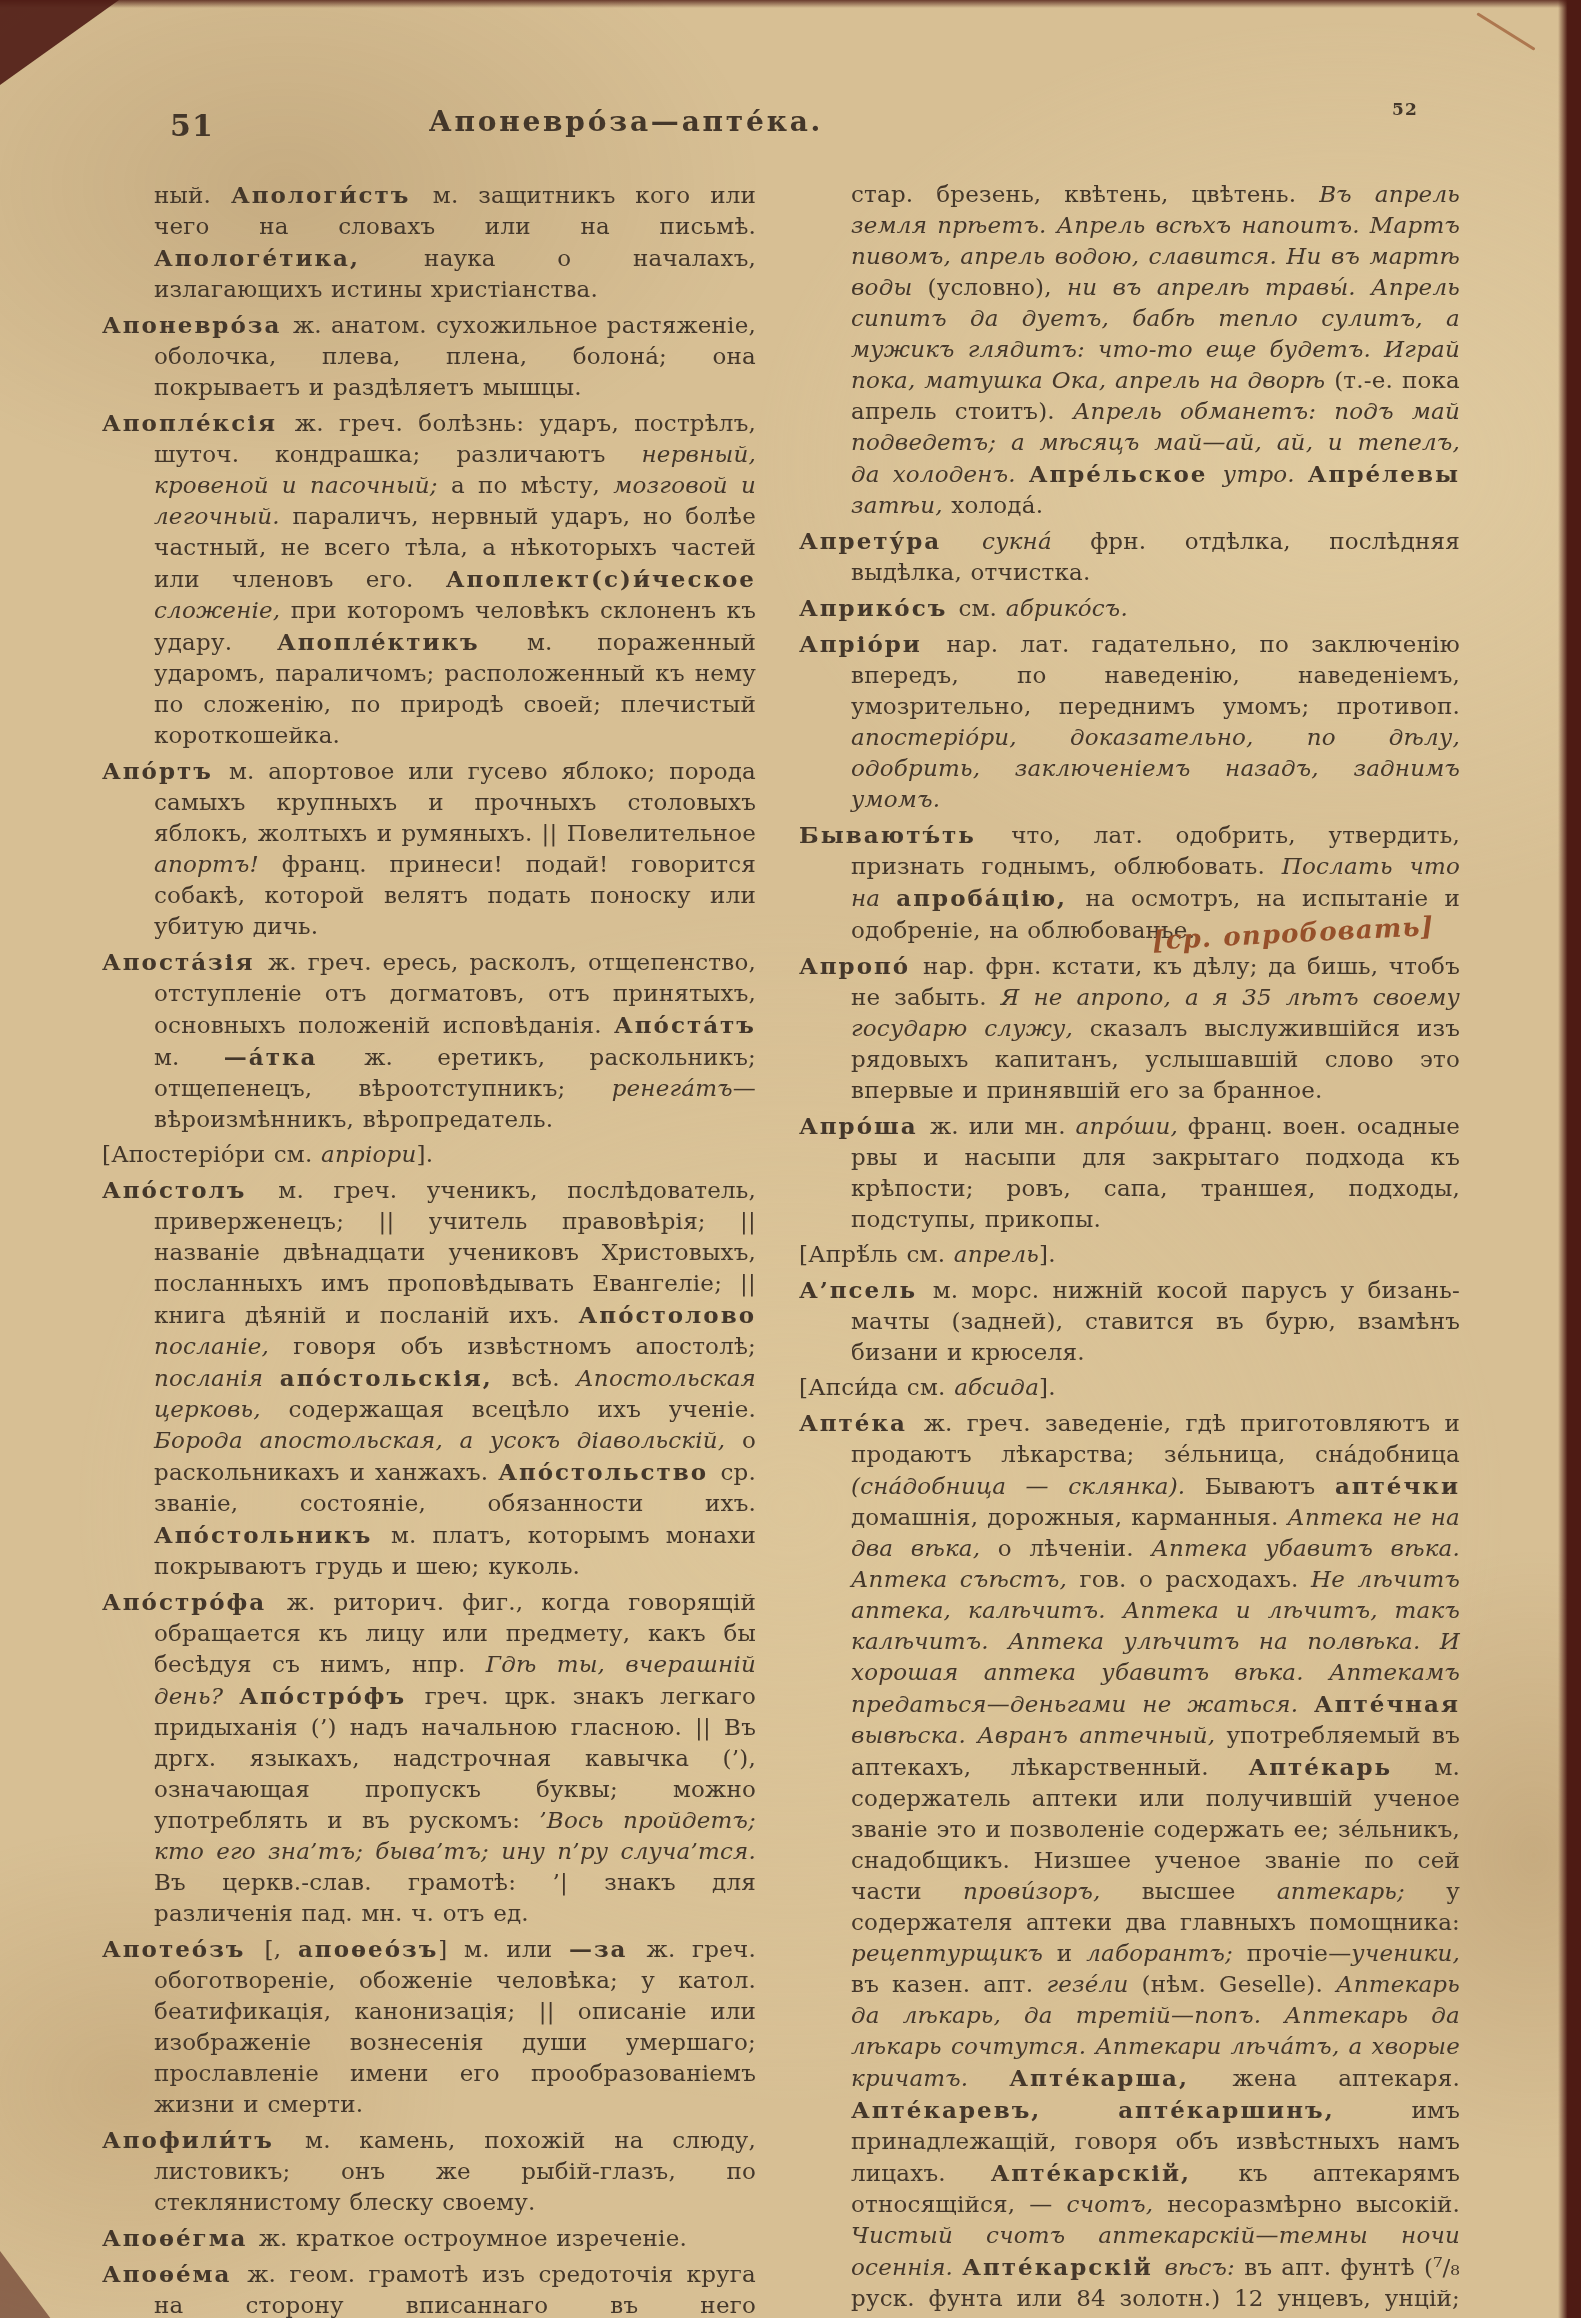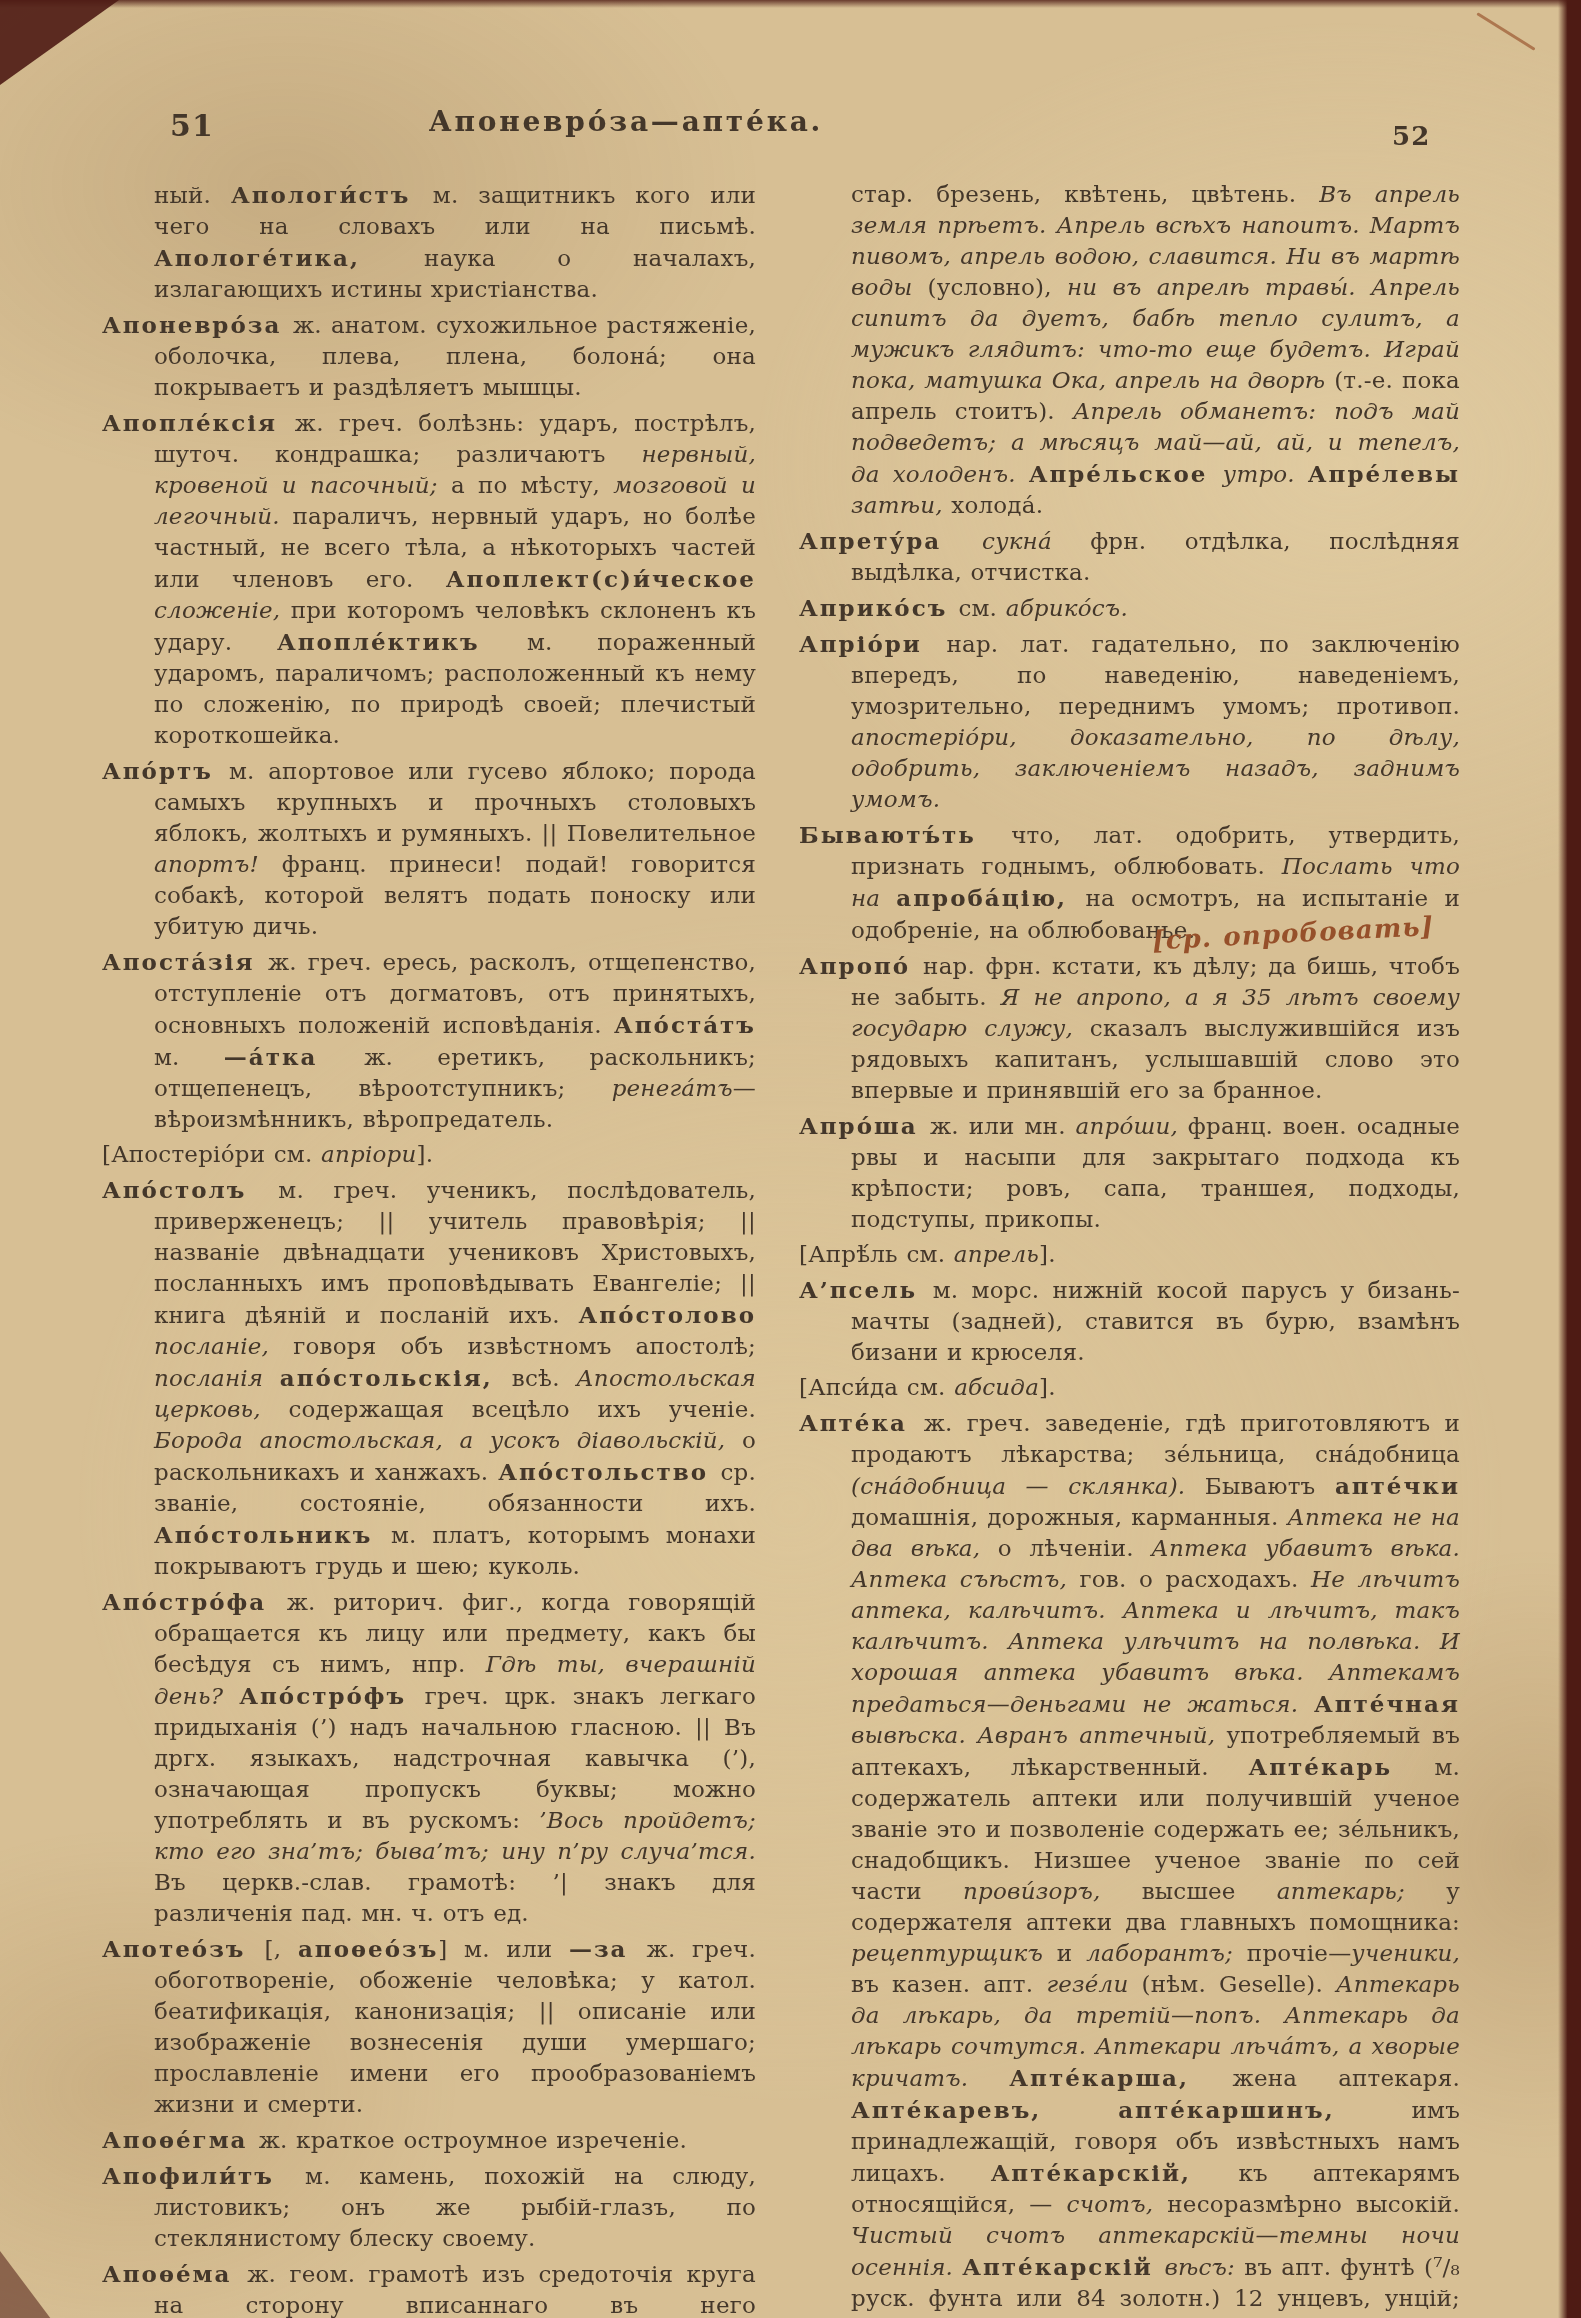--- a/index.html
+++ b/index.html
@@ -23,21 +23,21 @@
   #corner-top-left { left:0; top:0; width:119px; height:85px;
                   background:var(--edge,#4e1b14);
                   clip-path:polygon(0 0, 100% 0, 0 100%); opacity:0.9; }
   #corner-bottom-left { left:0; bottom:0; width:51px; height:68px;
                   background:var(--edge,#4e1b14);
                   clip-path:polygon(0 100%, 100% 100%, 0 0); opacity:0.55; }
   #ink-mark { position:absolute; left:1472px; top:29.5px; width:68px; height:2.8px;
               background:var(--hw, #96502a); opacity:0.65; transform:rotate(32deg); border-radius:1.7px; }
 
   #page-number-left  { position:absolute; left:170px;  top:108px; font-size:30px; font-weight:bold; letter-spacing:1.1px; }
-  #page-number-right { position:absolute; left:1392px; top:121px; font-size:26px; font-weight:bold; letter-spacing:1.1px; }
+  #page-number-right { position:absolute; left:1392px; top:99px; font-size:17px; font-weight:bold; letter-spacing:1.1px; }
   #page-title { position:absolute; left:0; top:105px; width:1252px; text-align:center;
                 font-size:28px; font-weight:bold; letter-spacing:2.8px; }
 
   .column { position:absolute; top:175px; text-align:justify;
             font-size:23px; line-height:31px; letter-spacing:0.2px; word-spacing:1.1px; }
   #left-column  { left:98px;  width:662px; }
   #right-column { left:795px; width:669px; }
 
   .column p { margin:4px; }
   p.entry { padding-left:52px; text-indent:-52px; }
@@ -66,22 +66,22 @@
 <div class="column" id="left-column">
     <p class="cont"><span class="seg-n">ный. </span><span class="seg-b">Апологи́стъ </span><span class="seg-n">м. защитникъ кого или чего на словахъ или на письмѣ. </span><span class="seg-b">Апологе́тика, </span><span class="seg-n">наука о началахъ, излагающихъ истины христіанства.</span></p>
     <p class="entry"><span class="seg-b">Апоневро́за </span><span class="seg-n">ж. анатом. сухожильное растяженіе, оболочка, плева, плена, болона́; она покрываетъ и раздѣляетъ мышцы.</span></p>
     <p class="entry"><span class="seg-b">Апопле́ксія </span><span class="seg-n">ж. греч. болѣзнь: ударъ, пострѣлъ, шуточ. кондрашка; различаютъ </span><span class="seg-i">нервный, кровеной и пасочный; </span><span class="seg-n">а по мѣсту, </span><span class="seg-i">мозговой и легочный. </span><span class="seg-n">параличъ, нервный ударъ, но болѣе частный, не всего тѣла, а нѣкоторыхъ частей или членовъ его. </span><span class="seg-b">Апоплект(с)и́ческое </span><span class="seg-i">сложеніе, </span><span class="seg-n">при которомъ человѣкъ склоненъ къ удару. </span><span class="seg-b">Апопле́ктикъ </span><span class="seg-n">м. пораженный ударомъ, параличомъ; расположенный къ нему по сложенію, по природѣ своей; плечистый короткошейка.</span></p>
     <p class="entry"><span class="seg-b">Апо́ртъ </span><span class="seg-n">м. апортовое или гусево яблоко; порода самыхъ крупныхъ и прочныхъ столовыхъ яблокъ, жолтыхъ и румяныхъ. || Повелительное </span><span class="seg-i">апортъ! </span><span class="seg-n">франц. принеси! подай! говорится собакѣ, которой велятъ подать поноску или убитую дичь.</span></p>
     <p class="entry"><span class="seg-b">Апоста́зія </span><span class="seg-n">ж. греч. ересь, расколъ, отщепенство, отступленіе отъ догматовъ, отъ принятыхъ, основныхъ положеній исповѣданія. </span><span class="seg-b">Апо́ста́тъ </span><span class="seg-n">м. </span><span class="seg-b">—а́тка </span><span class="seg-n">ж. еретикъ, раскольникъ; отщепенецъ, вѣроотступникъ; </span><span class="seg-i">ренега́тъ</span><span class="seg-n">—вѣроизмѣнникъ, вѣропредатель.</span></p>
     <p class="entry"><span class="seg-n">[Апостеріо́ри см. </span><span class="seg-i">апріори</span><span class="seg-n">].</span></p>
     <p class="entry"><span class="seg-b">Апо́столъ </span><span class="seg-n">м. греч. ученикъ, послѣдователь, приверженецъ; || учитель правовѣрія; || названіе двѣнадцати учениковъ Христовыхъ, посланныхъ имъ проповѣдывать Евангеліе; || книга дѣяній и посланій ихъ. </span><span class="seg-b">Апо́столово </span><span class="seg-i">посланіе, </span><span class="seg-n">говоря объ извѣстномъ апостолѣ; </span><span class="seg-i">посланія </span><span class="seg-b">апо́стольскія, </span><span class="seg-n">всѣ. </span><span class="seg-i">Апостольская церковь, </span><span class="seg-n">содержащая всецѣло ихъ ученіе. </span><span class="seg-i">Борода апостольская, а усокъ діавольскій, </span><span class="seg-n">о раскольникахъ и ханжахъ. </span><span class="seg-b">Апо́стольство </span><span class="seg-n">ср. званіе, состояніе, обязанности ихъ. </span><span class="seg-b">Апо́стольникъ </span><span class="seg-n">м. платъ, которымъ монахи покрываютъ грудь и шею; куколь.</span></p>
     <p class="entry"><span class="seg-b">Апо́стро́фа </span><span class="seg-n">ж. риторич. фиг., когда говорящій обращается къ лицу или предмету, какъ бы бесѣдуя съ нимъ, нпр. </span><span class="seg-i">Гдѣ ты, вчерашній день? </span><span class="seg-b">Апо́стро́фъ </span><span class="seg-n">греч. црк. знакъ легкаго придыханія (’) надъ начальною гласною. || Въ дргх. языкахъ, надстрочная кавычка (’), означающая пропускъ буквы; можно употреблять и въ рускомъ: </span><span class="seg-i">’Вось пройдетъ; кто его зна’тъ; быва’тъ; ину п’ру случа’тся. </span><span class="seg-n">Въ церкв.-слав. грамотѣ: ’| знакъ для различенія пад. мн. ч. отъ ед.</span></p>
     <p class="entry"><span class="seg-b">Апотео́зъ </span><span class="seg-n">[, </span><span class="seg-b">апоѳео́зъ</span><span class="seg-n">] м. или </span><span class="seg-b">—за </span><span class="seg-n">ж. греч. обоготвореніе, обоженіе человѣка; у катол. беатификація, канонизація; || описаніе или изображеніе вознесенія души умершаго; прославленіе имени его прообразованіемъ жизни и смерти.</span></p>
+    <p class="entry"><span class="seg-b">Апофили́тъ </span><span class="seg-n">м. камень, похожій на слюду, листовикъ; онъ же рыбій-глазъ, по стеклянистому блеску своему.</span></p>
     <p class="entry"><span class="seg-b">Апоѳе́гма </span><span class="seg-n">ж. краткое остроумное изреченіе.</span></p>
-    <p class="entry"><span class="seg-b">Апофили́тъ </span><span class="seg-n">м. камень, похожій на слюду, листовикъ; онъ же рыбій-глазъ, по стеклянистому блеску своему.</span></p>
     <p class="entry"><span class="seg-b">Апоѳе́ма </span><span class="seg-n">ж. геом. грамотѣ изъ средоточія круга на сторону вписаннаго въ него многоугольника.</span></p>
     <p class="entry"><span class="seg-n">[Апоста́зъ см. </span><span class="seg-i">апотео́зъ</span><span class="seg-n">].</span></p>
     <p class="entry"><span class="seg-n">[Аппа-, аппе- см. </span><span class="seg-i">апа-, апе-</span><span class="seg-n">].</span></p>
   </div>
 <div class="column" id="right-column">
     <p class="cont"><span class="seg-n">стар. брезень, квѣтень, цвѣтень. </span><span class="seg-i">Въ апрель земля прѣетъ. Апрель всѣхъ напоитъ. Мартъ пивомъ, апрель водою, славится. Ни въ мартѣ воды </span><span class="seg-n">(условно), </span><span class="seg-i">ни въ апрелѣ травы́. Апрель сипитъ да дуетъ, бабѣ тепло сулитъ, а мужикъ глядитъ: что-то еще будетъ. Играй пока, матушка Ока, апрель на дворѣ </span><span class="seg-n">(т.-е. пока апрель стоитъ). </span><span class="seg-i">Апрель обманетъ: подъ май подведетъ; а мѣсяцъ май—ай, ай, и тепелъ, да холоденъ. </span><span class="seg-b">Апре́льское </span><span class="seg-i">утро. </span><span class="seg-b">Апре́левы </span><span class="seg-i">затѣи, </span><span class="seg-n">холода́.</span></p>
     <p class="entry"><span class="seg-b">Апрету́ра </span><span class="seg-i">сукна́ </span><span class="seg-n">фрн. отдѣлка, послѣдняя выдѣлка, отчистка.</span></p>
     <p class="entry"><span class="seg-b">Априко́съ </span><span class="seg-n">см. </span><span class="seg-i">абрико́съ.</span></p>
     <p class="entry"><span class="seg-b">Апріо́ри </span><span class="seg-n">нар. лат. гадательно, по заключенію впередъ, по наведенію, наведеніемъ, умозрительно, переднимъ умомъ; противоп. </span><span class="seg-i">апостеріо́ри, доказательно, по дѣлу, одобрить, заключеніемъ назадъ, заднимъ умомъ.</span></p>
     <p class="entry"><span class="seg-b">Бываютъ́ть </span><span class="seg-n">что, лат. одобрить, утвердить, признать годнымъ, облюбовать. </span><span class="seg-i">Послать что на </span><span class="seg-b">апроба́цію, </span><span class="seg-n">на осмотръ, на испытаніе и одобреніе, на облюбованье. </span><span class="seg-hw">[ср. опробовать]</span></p>

